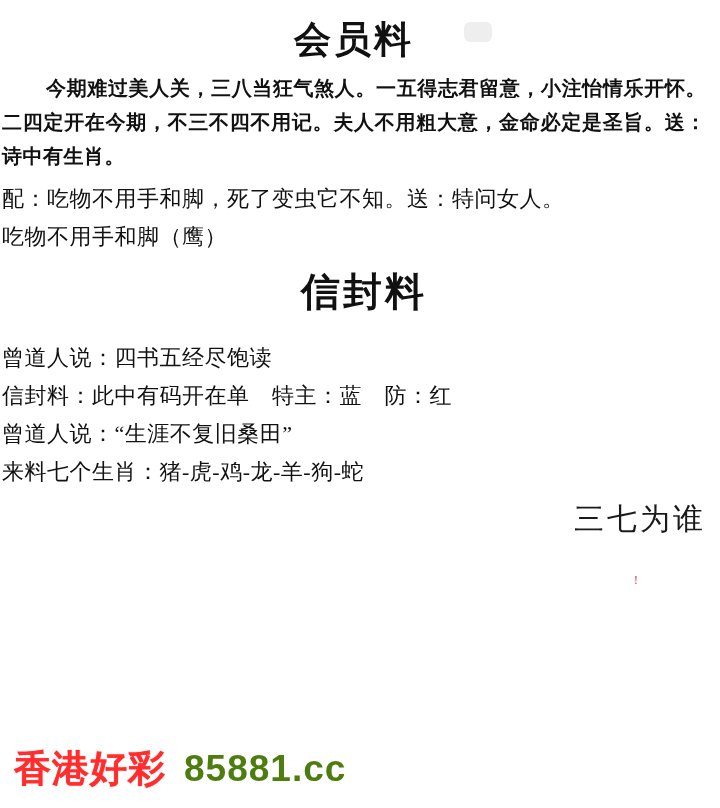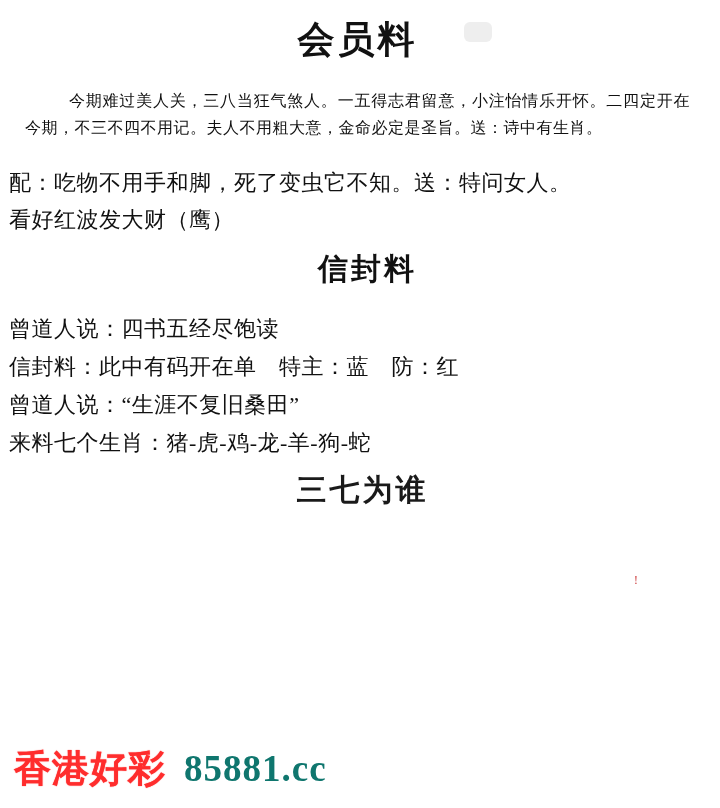--- a/index.html
+++ b/index.html
@@ -13,64 +13,65 @@
     font-family: "Liberation Serif", "DejaVu Serif", serif;
     color: #111111;
     overflow: hidden;
     position: relative;
   }
   .page {
     position: relative;
     width: 720px;
     height: 808px;
     box-sizing: border-box;
-    padding: 10px 14px 0 9px;
+    padding: 10px 14px 0 2px;
   }
   .title {
     text-align: center;
     font-size: 37px;
     font-weight: bold;
     letter-spacing: 3px;
     line-height: 1.15;
     margin: 8px 0 4px 0;
     font-family: "DejaVu Serif", "Liberation Serif", serif;
   }
   .title-2 {
     text-align: center;
-    font-size: 30px;
+    font-size: 39px;
     font-weight: bold;
     letter-spacing: 3px;
     margin: 4px 0 2px 0;
     padding-left: 20px;
     font-family: "DejaVu Serif", "Liberation Serif", serif;
   }
   .para {
-    font-size: 16px;
+    font-size: 20px;
     line-height: 1.72;
     letter-spacing: 0.5px;
     text-align: justify;
-    margin: 16px;
+    margin: 0;
+    font-weight: bold;
   }
   .para.indent {
     text-indent: 44px;
   }
   .line {
     font-size: 22px;
     line-height: 1.72;
     letter-spacing: 0.5px;
     margin: 0;
     white-space: nowrap;
   }
   .gap-sm { height: 6px; }
   .gap-md { height: 12px; }
 
   .bottom-title {
-    text-align: center;
+    text-align: right;
     font-size: 30px;
-    font-weight: bold;
+    font-weight: normal;
     letter-spacing: 3px;
     margin-top: 8px;
     padding-left: 10px;
     color: #1a1a1a;
     font-family: "DejaVu Serif", "Liberation Serif", serif;
   }
 
   .watermark {
     position: absolute;
     left: 14px;
@@ -84,23 +85,23 @@
     font-size: 37px;
     font-weight: bold;
     color: #ff2d2d;
     letter-spacing: 1px;
     font-family: "DejaVu Sans", "Liberation Sans", sans-serif;
     text-shadow: 0 0 1px #ff2d2d;
   }
   .wm-url {
     font-size: 37px;
     font-weight: bold;
-    color: #0f766e;
+    color: #4d7c0f;
     letter-spacing: 1px;
-    font-family: Liberation Serif, serif;
+    font-family: Liberation Sans, sans-serif;
   }
   .mark-right {
     position: absolute;
     right: 82px;
     top: 572px;
     font-size: 13px;
     color: #d04a4a;
     font-family: "Liberation Serif", serif;
   }
   .smudge {
@@ -124,21 +125,21 @@
 
   <div class="gap-sm"></div>
 
   <div class="para indent">今期难过美人关，三八当狂气煞人。一五得志君留意，小注怡情乐开怀。二四定开在今期，不三不四不用记。夫人不用粗大意，金命必定是圣旨。送：诗中有生肖。</div>
 
   <div class="gap-sm"></div>
 
   <div class="line">配：吃物不用手和脚，死了变虫它不知。送：特问女人。</div>
 
 
-  <div class="line">看好红波发大财（鹰）</div>
+  <div class="line">吃物不用手和脚（鹰）</div>
 
   <div class="gap-sm"></div>
 
   <div class="title-2">信封料</div>
 
 
   <div class="gap-sm"></div>
 
 
   <div class="gap-md"></div>

